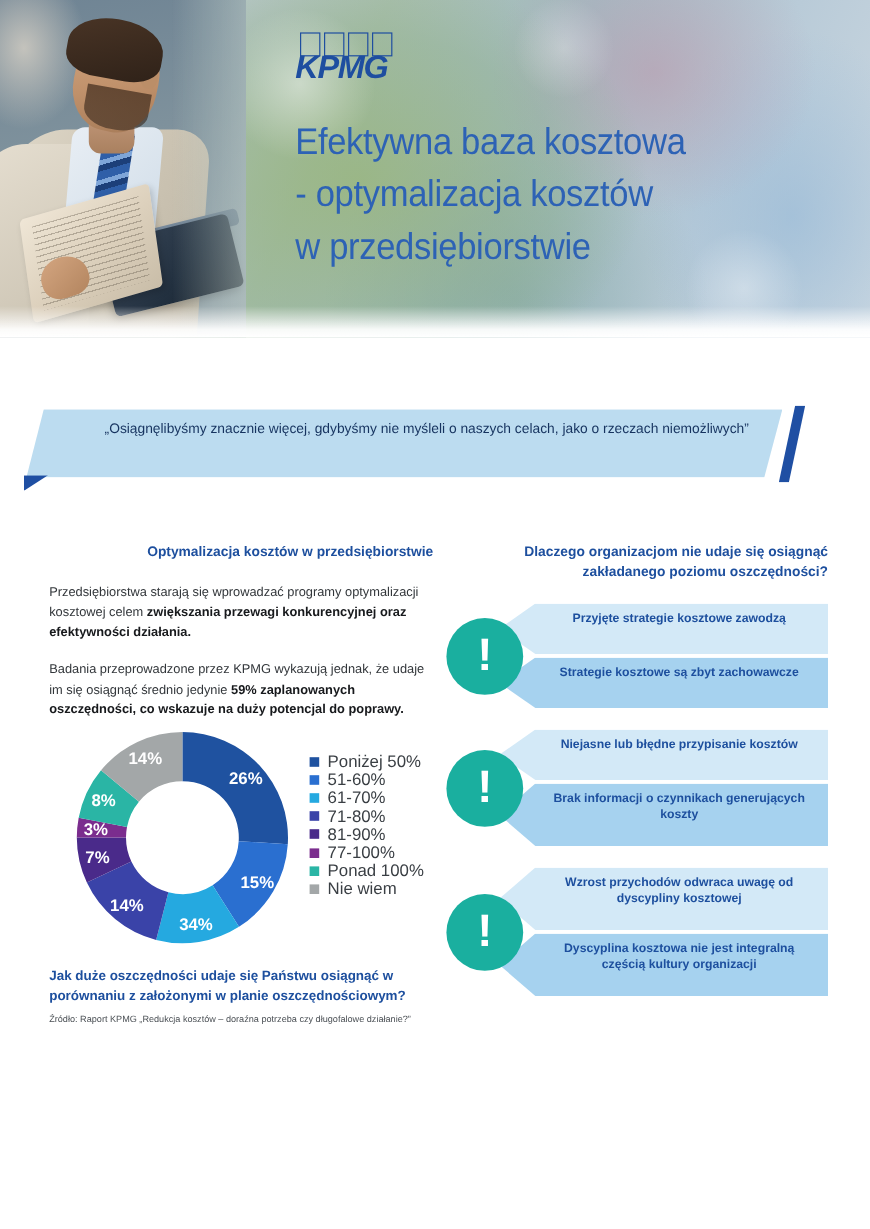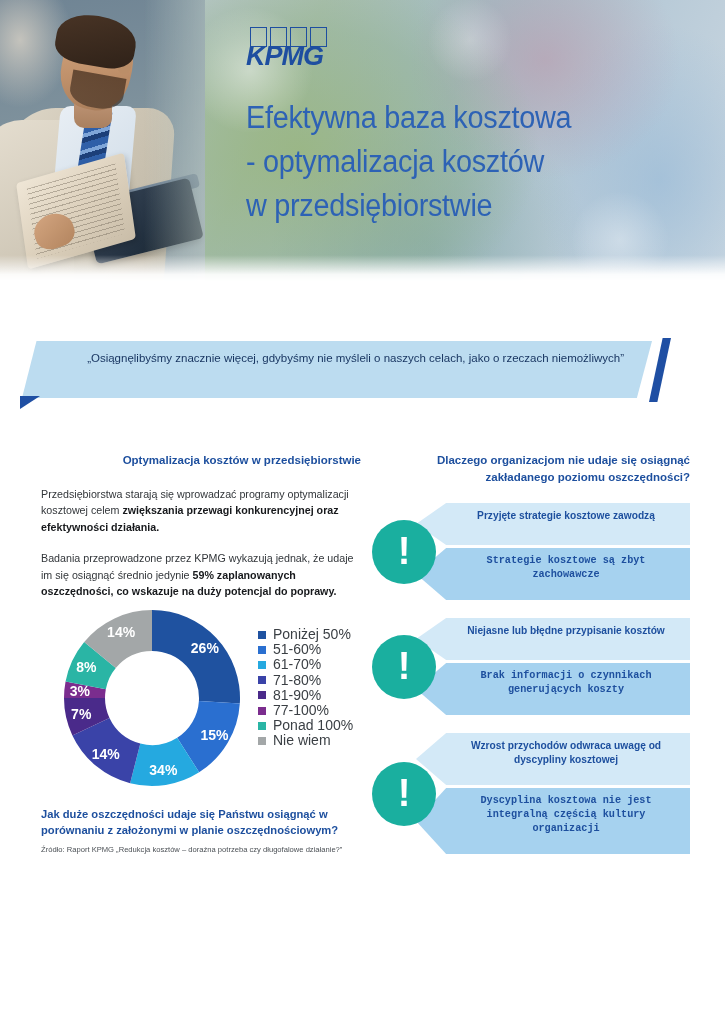--- a/index.html
+++ b/index.html
@@ -175,21 +175,21 @@
   .bang span {
     color:#ffffff; font-size:38px; font-weight:bold; line-height:38px;
     font-family:"Liberation Sans", sans-serif; margin-top:-2px;
   }
   .callout {
     position:relative; margin-left:44px; width:274px; min-height:42px;
     display:flex; align-items:flex-start; justify-content:center;
     padding:6px 14px 18px 40px; margin-bottom:3px;
     clip-path:polygon(11% 0, 100% 0, 100% 100%, 11% 100%, 0 50%);
   }
-  .callout:last-child { margin-bottom:0;font-family:Liberation Mono, monospace; }
+  .callout:last-child { margin-bottom:0; }
   .callout.c-light { background:#d3e9f7; }
   .callout.c-mid   { background:#a6d2ef; }
   .callout-txt {
     font-size:10.2px; font-weight:bold; color:#1d4f9e; text-align:center;
     line-height:14px;
   }
 </style>
 </head>
 <body>
 

